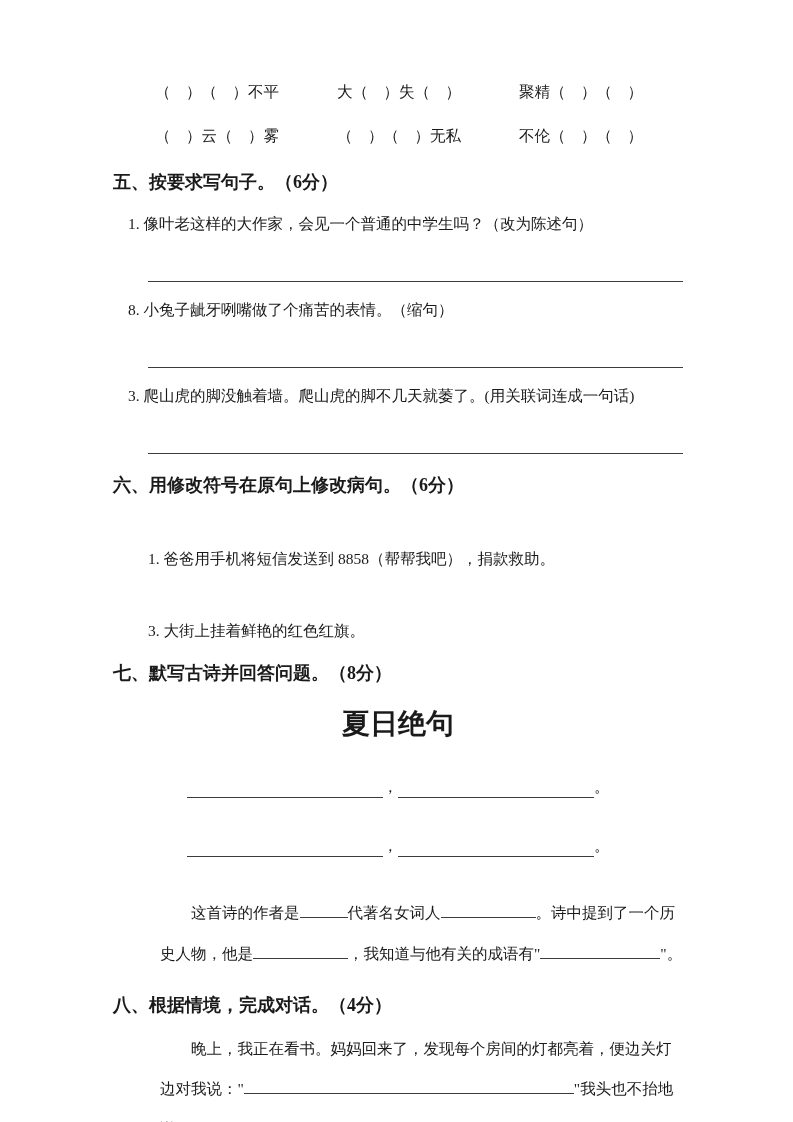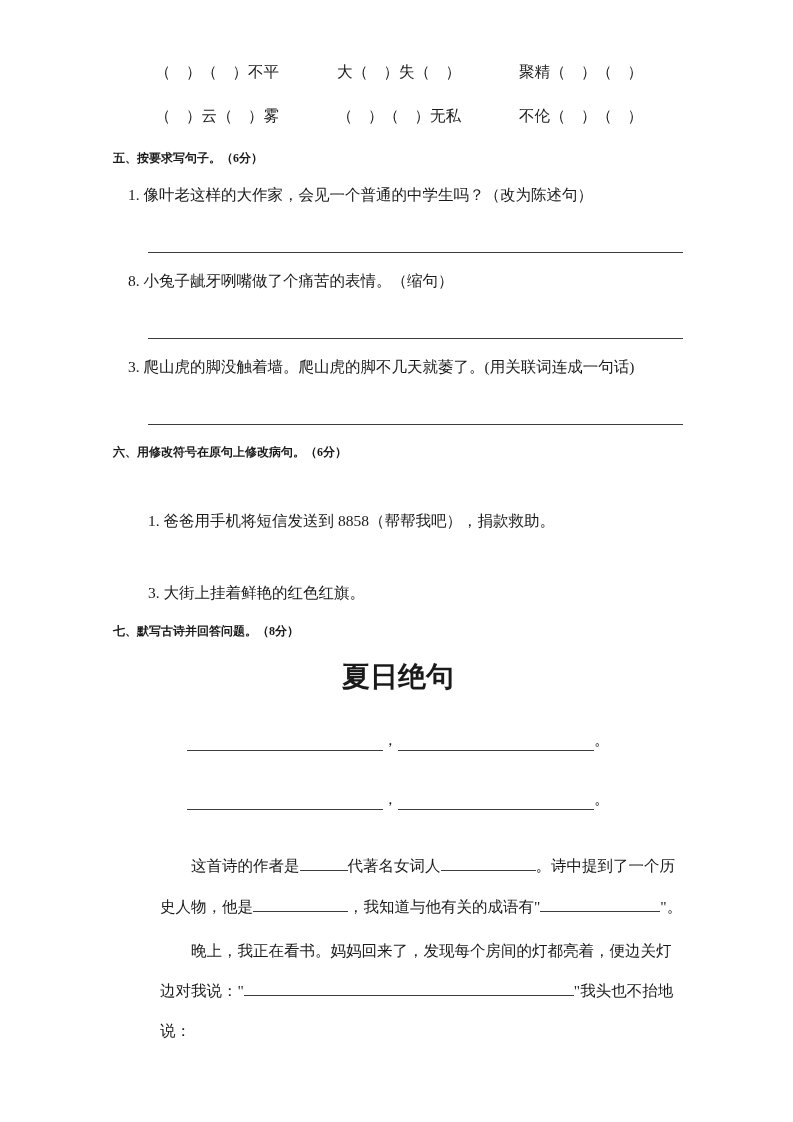--- a/index.html
+++ b/index.html
@@ -6,21 +6,21 @@
   html, body {
     margin: 0;
     padding: 0;
     background: #ffffff;
   }
   .page {
     position: relative;
     width: 793px;
     height: 1122px;
     box-sizing: border-box;
-    padding: 60px 110px 0 113px;
+    padding: 80px 110px 0 113px;
     background: #ffffff;
     color: #1a1a1a;
     font-family: "Liberation Serif", "DejaVu Serif", serif;
     font-size: 15.5px;
     line-height: 1.5;
     overflow: hidden;
   }
   .idiom-row {
     display: flex;
     margin-left: 42px;
@@ -29,21 +29,21 @@
   }
   .idiom-row .cell {
     width: 182px;
     flex: 0 0 182px;
   }
   .idiom-row .cell:last-child {
     width: auto;
     flex: 0 0 auto;
   }
   h3.section-heading {
-    font-size: 12px;
+    font-size: 18px;
     font-weight: bold;
     margin: 18px 0 10px 0;
     line-height: 1.5;
   }
   .q-item {
     margin: 16px 0 0 15px;
     line-height: 1.5;
   }
   .q-item-wide {
     margin: 48px 0 0 35px;
@@ -130,16 +130,17 @@
   </div>
   <div class="poem-line">
     <span class="blank blank-poem"></span>
       <span>，</span>
       <span class="blank blank-poem"></span>
       <span>。</span>
   </div>
 
   <p class="para"><span>这首诗的作者是</span><span class="blank w48"></span><span>代著名女词人</span><span class="blank w95"></span><span>。诗中提到了一个历史人物，他是</span><span class="blank w95"></span><span>，我知道与他有关的成语有"</span><span class="blank w120"></span><span>"。</span></p>
 
+  <h3 class="section-heading sec8-gap">八、根据情境，完成对话。（4分）</h3>
 
   <p class="para"><span>晚上，我正在看书。妈妈回来了，发现每个房间的灯都亮着，便边关灯边对我说："</span><span class="blank w330"></span><span>"我头也不抬地说：</span></p>
 
 </div>
 
 </body></html>

